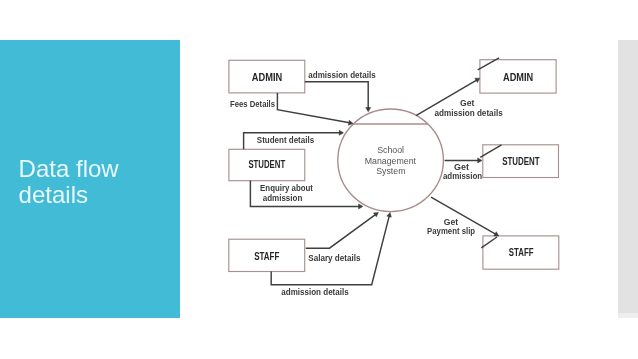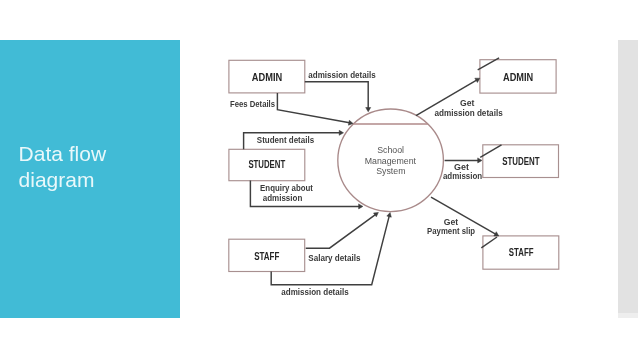--- a/index.html
+++ b/index.html
@@ -1,20 +1,20 @@
 <!DOCTYPE html>
 <html><head>
 <meta charset="utf-8">
 <style>
   html,body{margin:0;padding:0;}
   body{width:638px;height:359px;background:#ffffff;overflow:hidden;
        font-family:"Liberation Sans",sans-serif;}
   #page{position:relative;width:638px;height:359px;background:#fff;}
   #blue-panel{position:absolute;left:0;top:40px;width:179.5px;height:278px;background:#41bbd6;}
-  #panel-title{position:absolute;left:18.6px;top:141px;color:#e9f8fa;font-size:21px;
+  #panel-title{position:absolute;left:18.6px;top:156px;color:#e9f8fa;font-size:24px;
                line-height:25.8px;font-weight:400;}
   #panel-title .tl{display:block;}
   #diagram{position:absolute;left:0;top:0;}
   #scrollbar-track{position:absolute;left:618px;top:40px;width:20px;height:278px;background:#eeeeee;}
   #scrollbar-thumb{position:absolute;left:618px;top:40px;width:20px;height:273px;background:#e2e2e2;}
   .ent{fill:#ffffff;stroke:#a89090;stroke-width:1.15;}
   .entl{font-family:"Liberation Sans",sans-serif;font-size:10px;font-weight:700;
         fill:#262626;text-anchor:middle;}
   .proc{font-family:"Liberation Sans",sans-serif;font-size:8.8px;font-weight:500;
         fill:#555555;text-anchor:middle;}
@@ -22,21 +22,21 @@
   .fll{font-family:"Liberation Sans",sans-serif;font-size:9px;font-weight:700;fill:#3a3a3a;}
   .ah{fill:#3b3b3b;stroke:#3b3b3b;stroke-width:0.5;stroke-linejoin:round;}
 </style>
 </head>
 <body>
 
 <div id="page">
   <div id="blue-panel"></div>
   <div id="panel-title">
       <span class="tl">Data flow</span>
-      <span class="tl">diagram</span>
+      <span class="tl">details</span>
     </div>
   <svg id="diagram" width="638" height="359" viewBox="0 0 638 359">
 
     <g>
       <ellipse cx="390.6" cy="160.3" rx="52.8" ry="51.3" fill="#ffffff" stroke="#a98a8a" stroke-width="1.35"></ellipse>
       <line x1="353.2" y1="123.9" x2="427.9" y2="123.9" stroke="#b08a8a" stroke-width="1.5"></line>
     </g>
     <text class="proc" x="390.6" y="153.3">School</text>
     <text class="proc" x="390.4" y="163.6">Management</text>
     <text class="proc" x="390.8" y="173.6">System</text>

